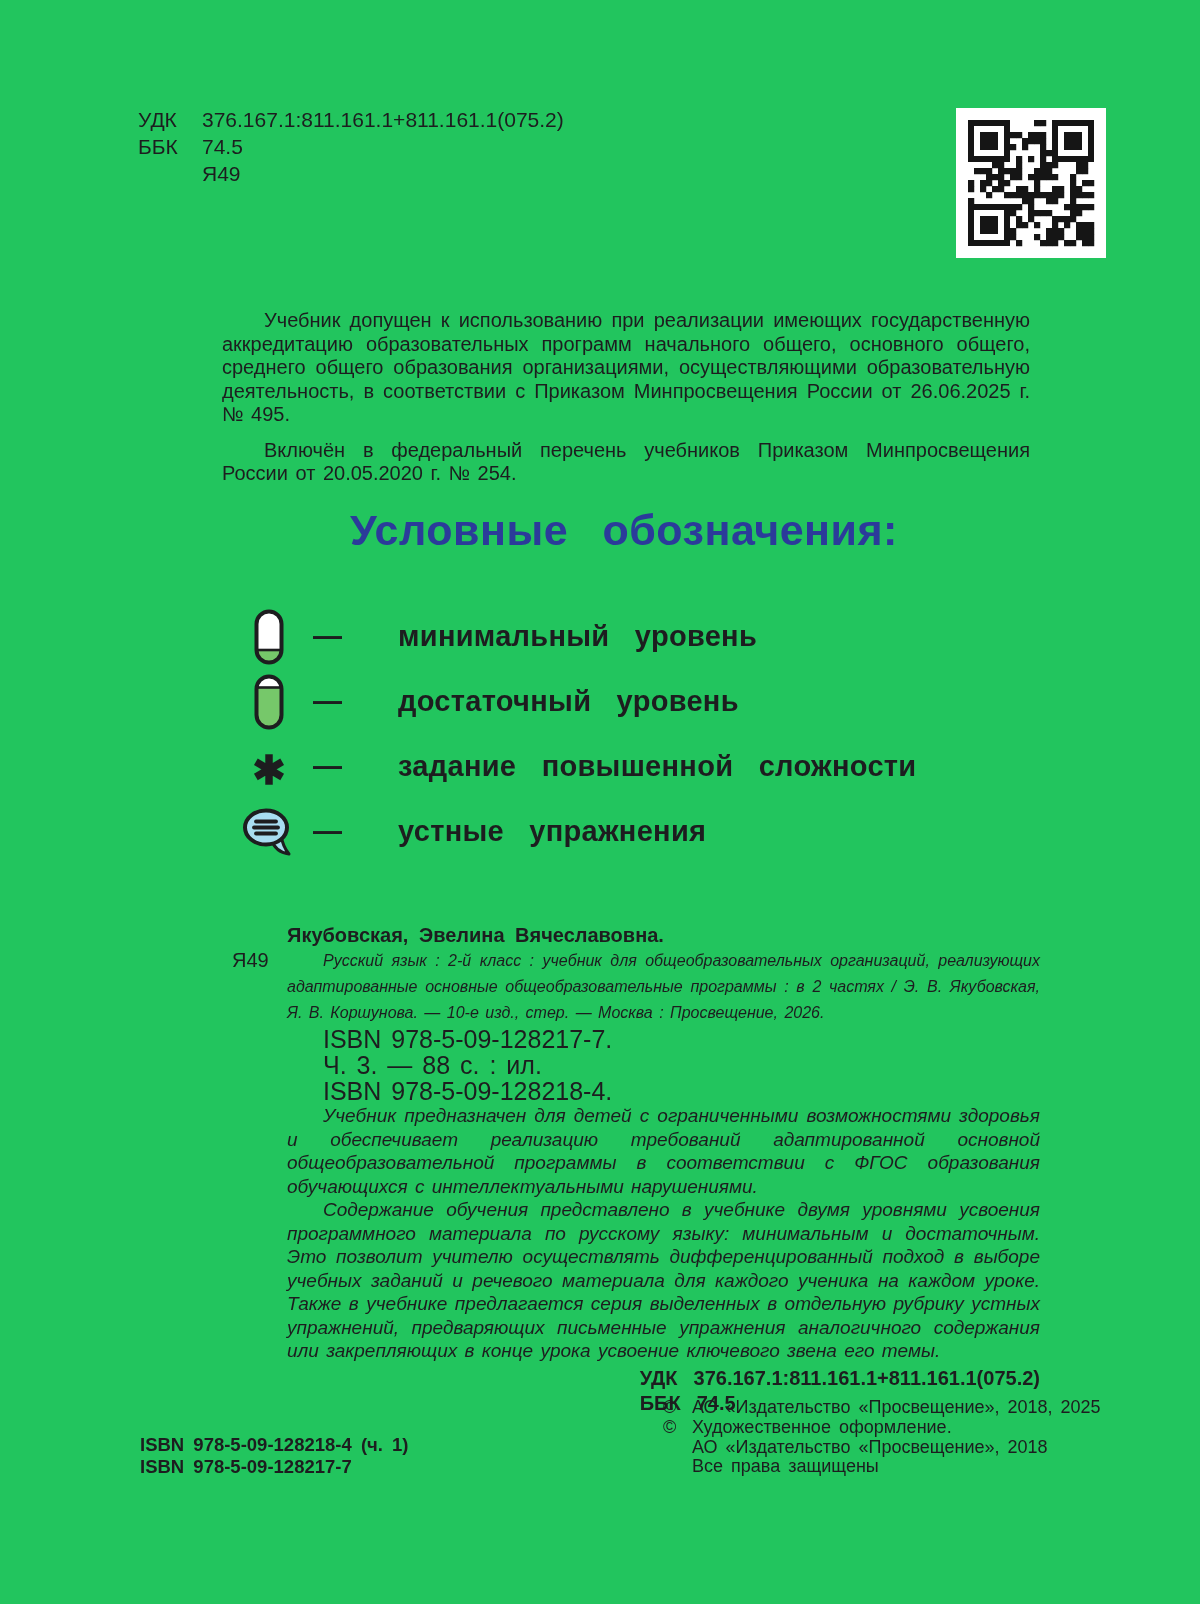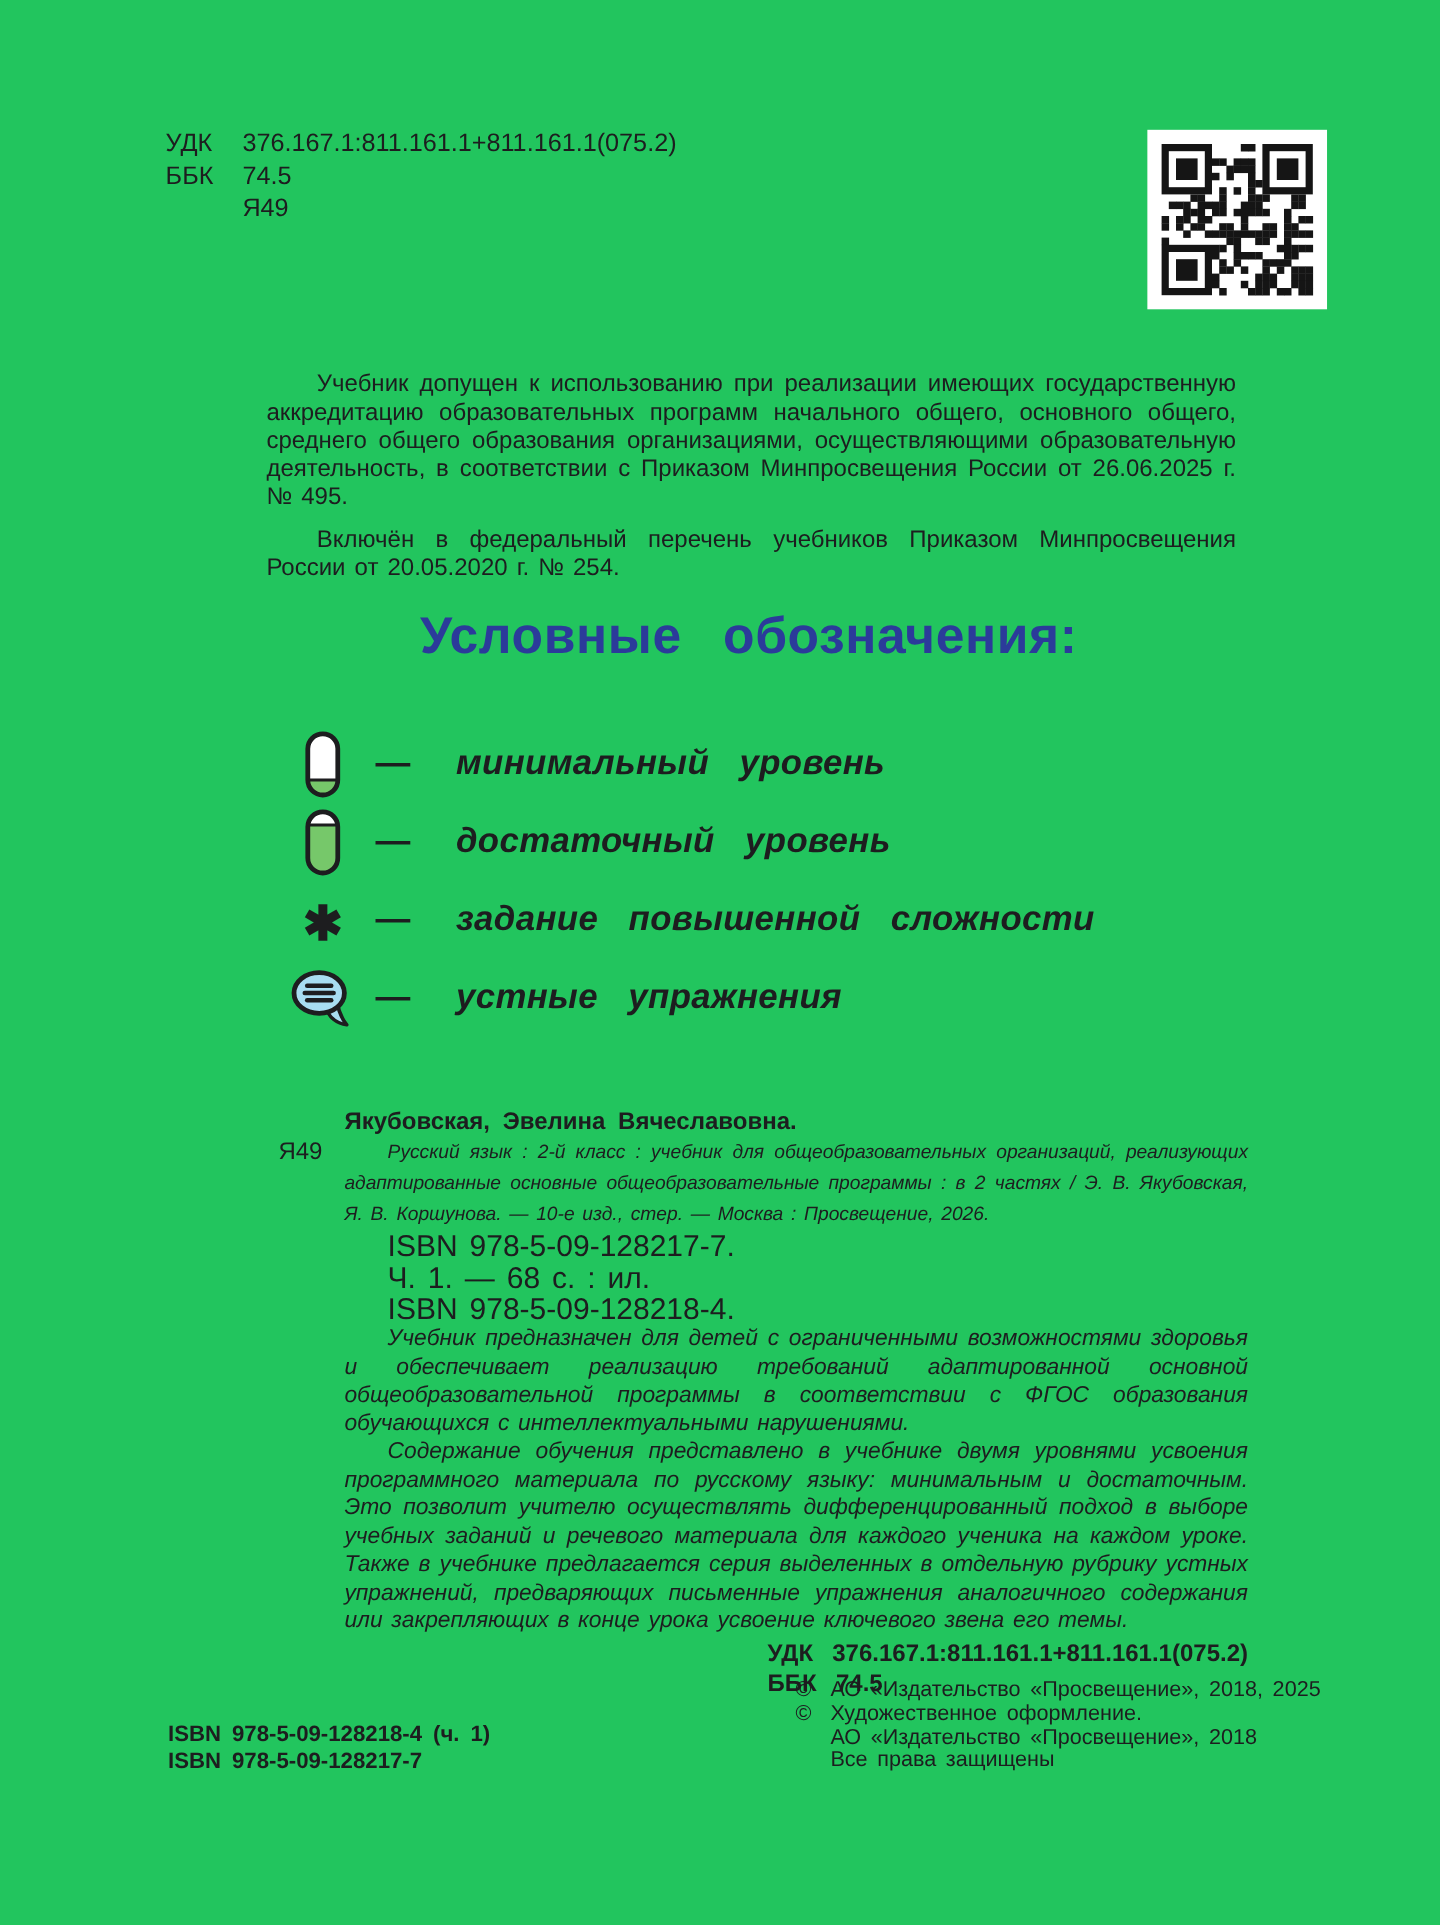--- a/index.html
+++ b/index.html
@@ -18,22 +18,22 @@
   .approval p{margin:12px;text-indent:42px;}
   
   .legend-title{position:absolute;left:194px;top:506px;width:832px;margin:0;
     text-align:center;padding-left:14px;font-size:43px;font-weight:bold;
     color:#2b3b9a;word-spacing:22px;letter-spacing:.5px;}
   
   .legend{position:absolute;left:0;top:604px;width:1200px;}
   .legend-row{display:flex;align-items:center;height:65px;padding-left:237px;}
   .icon-box{width:64px;display:flex;justify-content:center;align-items:center;}
   .dash{margin-left:12px;font-size:29px;font-weight:bold;}
-  .legend-label{margin-left:38px;font-size:29px;font-weight:bold;
-    word-spacing:17px;letter-spacing:.3px;white-space:nowrap;font-style:italic;}
+  .legend-label{margin-left:56px;font-size:29px;font-weight:bold;
+    word-spacing:17px;letter-spacing:.3px;white-space:nowrap;}
   .asterisk{font-size:40px;font-weight:bold;line-height:1;transform:translateY(3px);}
   
   .biblio{position:absolute;left:232px;top:922px;width:808px;}
   .auth-sign{position:absolute;left:0;top:27px;font-size:20px;}
   .biblio-body{margin-left:55px;width:753px;}
   .biblio-body p{margin:0;}
   .author{font-weight:bold;font-size:20px;line-height:26px;word-spacing:5px;}
   .entry{font-size:16px;line-height:26px;text-align:justify;text-indent:36px;word-spacing:2px;font-style:italic;}
   .inset{font-size:25px;line-height:26px;padding-left:36px;word-spacing:3px;}
   .ann{font-size:19px;line-height:23.5px;text-align:justify;text-indent:36px;word-spacing:2px;font-style:italic;}
@@ -297,21 +297,21 @@
     </div>
 
   </div>
 
   <div class="biblio">
     <div class="auth-sign">Я49</div>
     <div class="biblio-body">
       <p class="author">Якубовская, Эвелина Вячеславовна.</p>
       <p class="entry">Русский язык : 2-й класс : учебник для общеобразовательных организаций, реализующих адаптированные основные общеобразовательные программы : в 2 частях / Э. В. Якубовская, Я. В. Коршунова. — 10-е изд., стер. — Москва : Просвещение, 2026.</p>
       <p class="inset">ISBN 978-5-09-128217-7.</p>
-      <p class="inset">Ч. 1. — 68 с. : ил.</p>
+      <p class="inset">Ч. 3. — 88 с. : ил.</p>
       <p class="inset">ISBN 978-5-09-128218-4.</p>
       <p class="ann">Учебник предназначен для детей с ограниченными возможностями здоровья и обеспечивает реализацию требований адаптированной основной общеобразовательной программы в соответствии с ФГОС образования обучающихся с интеллектуальными нарушениями.</p>
       <p class="ann">Содержание обучения представлено в учебнике двумя уровнями усвоения программного материала по русскому языку: минимальным и достаточным. Это позволит учителю осуществлять дифференцированный подход в выборе учебных заданий и речевого материала для каждого ученика на каждом уроке. Также в учебнике предлагается серия выделенных в отдельную рубрику устных упражнений, предваряющих письменные упражнения аналогичного содержания или закрепляющих в конце урока усвоение ключевого звена его темы.</p>
       <div class="udk-block">
         <div>
           <span class="lbl">УДК</span><span>376.167.1:811.161.1+811.161.1(075.2)</span>
         </div>
         <div>
           <span class="lbl">ББК</span><span>74.5</span>
         </div>

